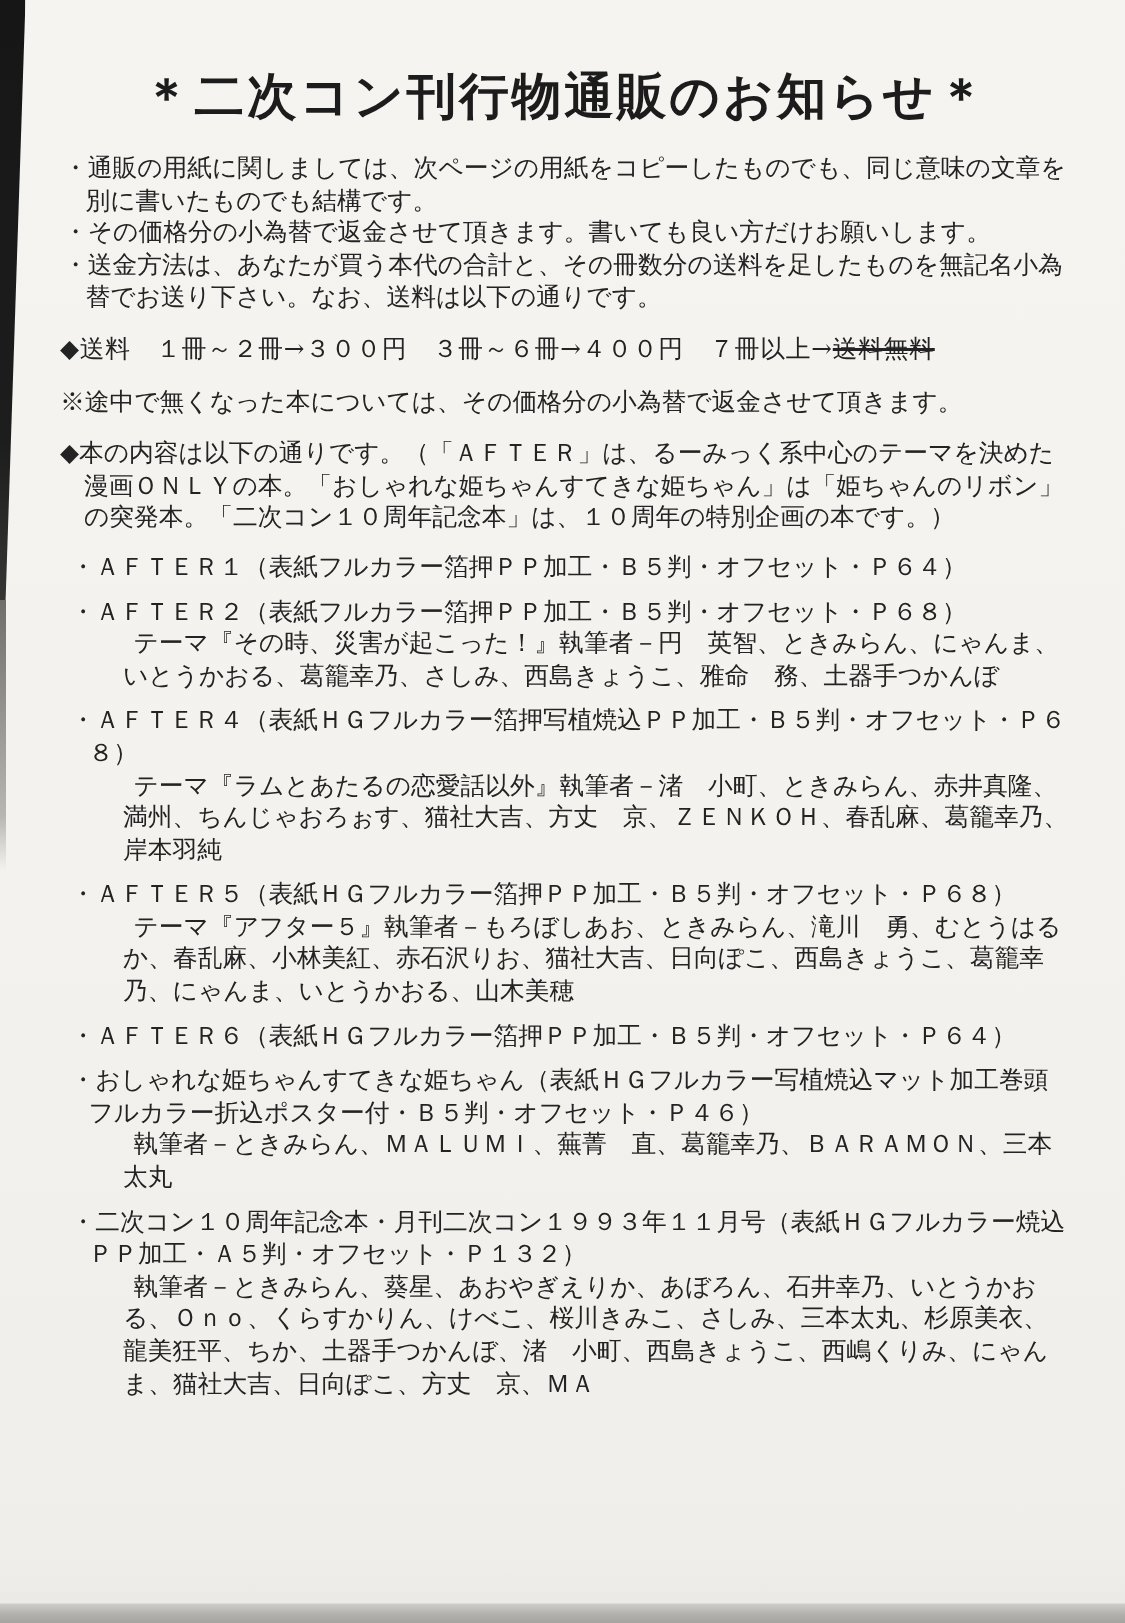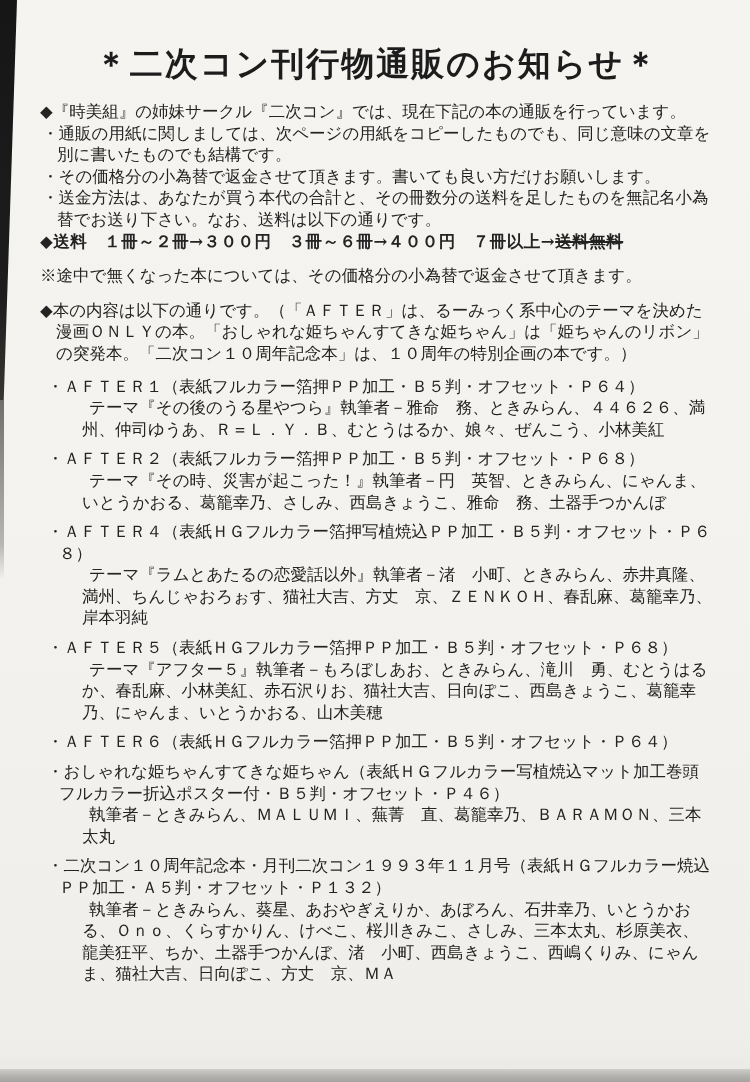--- a/index.html
+++ b/index.html
@@ -33,56 +33,54 @@
     text-align:center;
     font-size:33px;
     font-weight:bold;
     letter-spacing:2px;
     color:#1c1c1c;
     white-space:nowrap;
   }
   p{margin:0;font-size:16.5px;line-height:21.6px;}
   .hang{padding-left:16px;text-indent:-16px;}
   .note{padding-left:15px;text-indent:-15px;margin-left:2px;}
-  .shipping{font-weight:bold;letter-spacing:0.5px;}
+  .shipping{margin-top:13px;font-weight:normal;letter-spacing:0.5px;}
   .strike{text-decoration:line-through;text-decoration-thickness:2px;}
   .refund{margin-top:13px;}
   .contents-intro{margin-top:13px;}
   .entries{margin-top:11px;}
   .entry{margin-bottom:8px;padding-left:19px;}
   .entry-title{text-indent:-12px;}
   .entry-name{font-weight:normal;}
   .entry-detail{padding-left:23px;text-indent:7px;}
 </style>
 </head>
 <body>
 
 <div class="page">
   <div class="edge-left"></div>
   <div class="edge-left-tail"></div>
 
   <div class="content">
     <h1 class="title">＊二次コン刊行物通販のお知らせ＊</h1>
 
-    <p class="hang">◆『時美組』の姉妹サークル『二次コン』では、現在下記の本の通販を行っています。</p>
     <p class="note">・通販の用紙に関しましては、次ページの用紙をコピーしたものでも、同じ意味の文章を別に書いたものでも結構です。</p>
     <p class="note">・その価格分の小為替で返金させて頂きます。書いても良い方だけお願いします。</p>
     <p class="note">・送金方法は、あなたが買う本代の合計と、その冊数分の送料を足したものを無記名小為替でお送り下さい。なお、送料は以下の通りです。</p>
 
     <p class="shipping"><span>◆送料</span><span>　１冊～２冊→３００円　３冊～６冊→４００円　７冊以上→</span><span class="strike">送料無料</span></p>
 
     <p class="refund hang">※途中で無くなった本については、その価格分の小為替で返金させて頂きます。</p>
 
     <p class="contents-intro hang">◆本の内容は以下の通りです。（「ＡＦＴＥＲ」は、るーみっく系中心のテーマを決めた漫画ＯＮＬＹの本。「おしゃれな姫ちゃんすてきな姫ちゃん」は「姫ちゃんのリボン」の突発本。「二次コン１０周年記念本」は、１０周年の特別企画の本です。）</p>
 
     <div class="entries">
 
       <div class="entry">
         <p class="entry-title"><span>・</span><span class="entry-name">ＡＦＴＥＲ１</span><span>（表紙フルカラー箔押ＰＰ加工・Ｂ５判・オフセット・Ｐ６４）</span></p>
-        <p class="entry-detail">テーマ『その後のうる星やつら』執筆者－雅命　務、ときみらん、４４６２６、満州、仲司ゆうあ、Ｒ＝Ｌ．Ｙ．Ｂ、むとうはるか、娘々、ぜんこう、小林美紅</p>
       </div>
 
       <div class="entry">
         <p class="entry-title"><span>・</span><span class="entry-name">ＡＦＴＥＲ２</span><span>（表紙フルカラー箔押ＰＰ加工・Ｂ５判・オフセット・Ｐ６８）</span></p>
         <p class="entry-detail">テーマ『その時、災害が起こった！』執筆者－円　英智、ときみらん、にゃんま、いとうかおる、葛籠幸乃、さしみ、西島きょうこ、雅命　務、土器手つかんぼ</p>
       </div>
 
 
       <div class="entry">
         <p class="entry-title"><span>・</span><span class="entry-name">ＡＦＴＥＲ４</span><span>（表紙ＨＧフルカラー箔押写植焼込ＰＰ加工・Ｂ５判・オフセット・Ｐ６８）</span></p>

